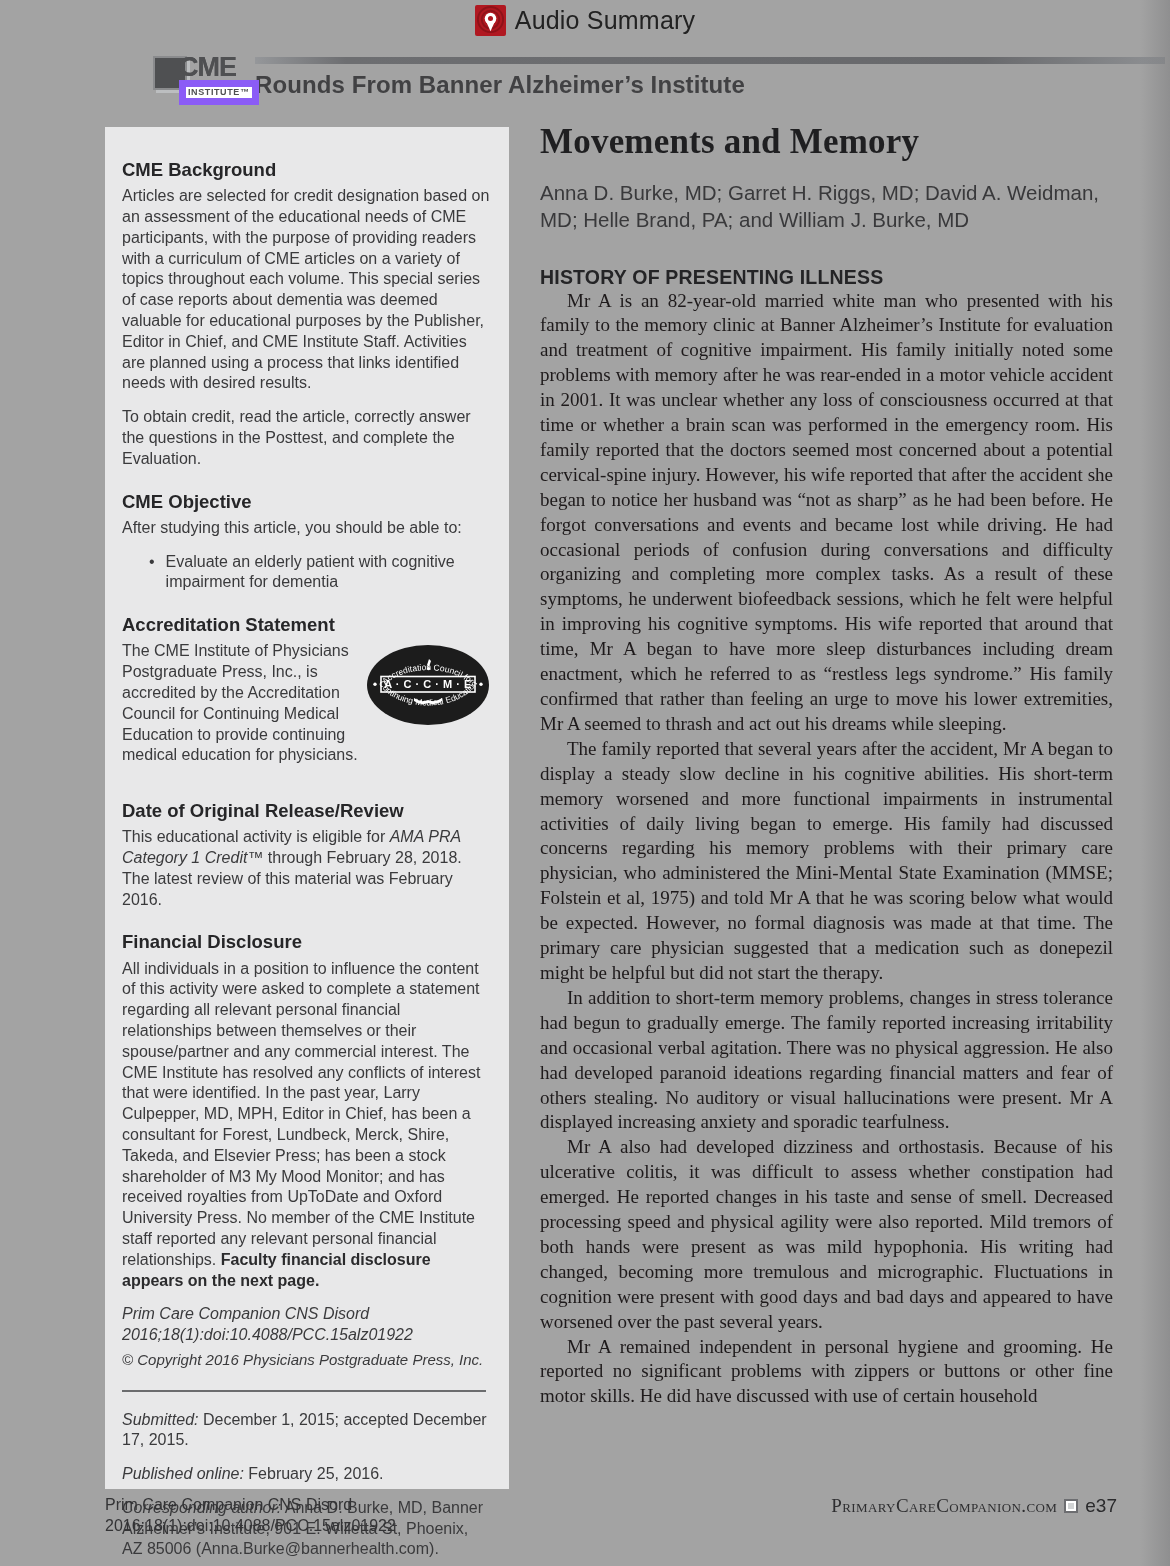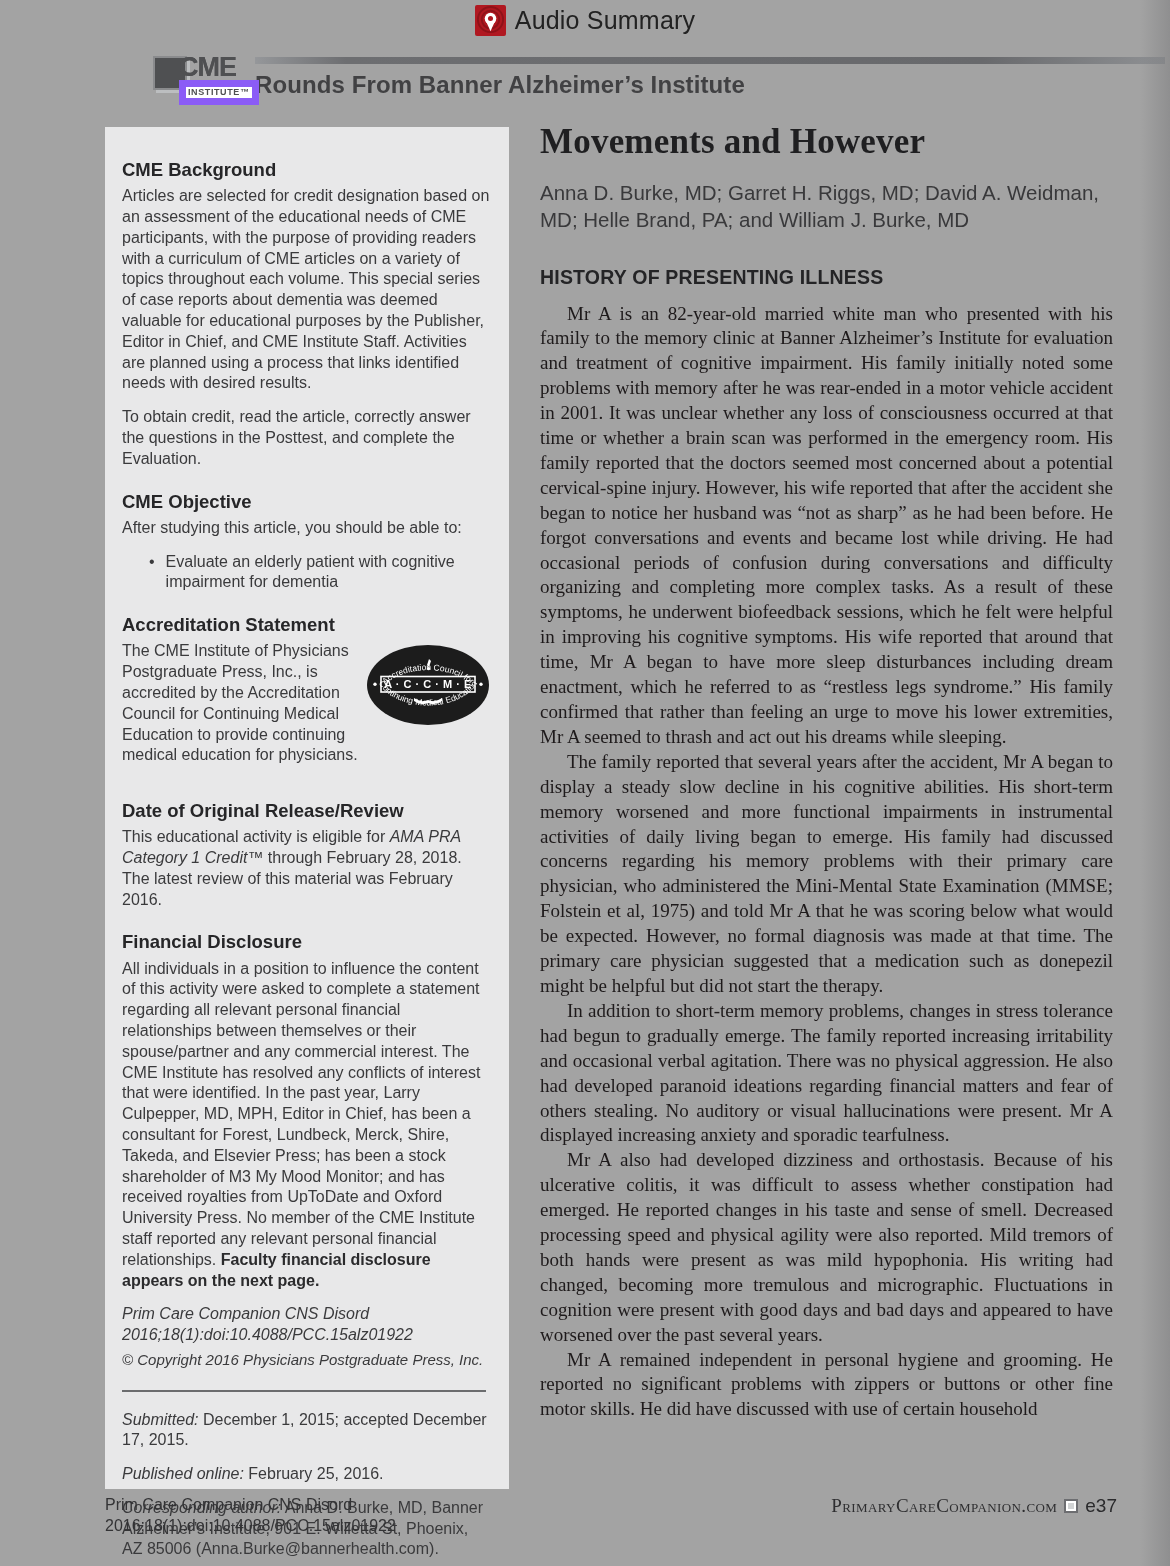--- a/index.html
+++ b/index.html
@@ -74,21 +74,21 @@
   
   .article {
     position:absolute; left:540px; top:122px; width:573px;
   }
   .article-title {
     font-family:"Liberation Serif", serif; font-size:35px; font-weight:bold;
     color:#1f1f21; letter-spacing:0.2px; margin-bottom:17px;
   }
   .article-authors { font-size:20.5px; color:#39393b; line-height:1.33; margin-bottom:32px; }
   .section-heading {
-    font-size:19.5px; font-weight:bold; color:#242426; letter-spacing:0.2px; margin-bottom:13px;
+    font-size:19.5px; font-weight:bold; color:#242426; letter-spacing:0.2px; 
   }
   .article-body {
     font-family:"Liberation Serif", serif; font-size:19px; line-height:24.9px;
     color:#1e1a1b; text-align:justify;
   }
   .article-body p { text-indent:27px; margin:0; }
   
   .footer {
     position:absolute; left:105px; top:1494px; width:1012px;
     display:flex; justify-content:space-between; align-items:flex-start;
@@ -183,21 +183,21 @@
     <p class="copyright">© Copyright 2016 Physicians Postgraduate Press, Inc.</p>
 
     <hr class="sidebar-rule">
 
     <p class="date-line"><em>Submitted:</em><span> December 1, 2015; accepted December 17, 2015.</span></p>
     <p class="date-line"><em>Published online:</em><span> February 25, 2016.</span></p>
     <p class="date-line"><em>Corresponding author:</em><span> Anna D. Burke, MD, Banner Alzheimer’s Institute, 901 E. Willetta St, Phoenix, AZ 85006 (Anna.Burke@bannerhealth.com).</span></p>
   </div>
 
   <div class="article">
-    <div class="article-title">Movements and However</div>
+    <div class="article-title">Movements and Memory</div>
     <div class="article-authors">Anna D. Burke, MD; Garret H. Riggs, MD; David A. Weidman, MD; Helle Brand, PA; and William J. Burke, MD</div>
     <div class="section-heading">HISTORY OF PRESENTING ILLNESS</div>
     <div class="article-body">
       <p>Mr A is an 82-year-old married white man who presented with his family to the memory clinic at Banner Alzheimer’s Institute for evaluation and treatment of cognitive impairment. His family initially noted some problems with memory after he was rear-ended in a motor vehicle accident in 2001. It was unclear whether any loss of consciousness occurred at that time or whether a brain scan was performed in the emergency room. His family reported that the doctors seemed most concerned about a potential cervical-spine injury. However, his wife reported that after the accident she began to notice her husband was “not as sharp” as he had been before. He forgot conversations and events and became lost while driving. He had occasional periods of confusion during conversations and difficulty organizing and completing more complex tasks. As a result of these symptoms, he underwent biofeedback sessions, which he felt were helpful in improving his cognitive symptoms. His wife reported that around that time, Mr A began to have more sleep disturbances including dream enactment, which he referred to as “restless legs syndrome.” His family confirmed that rather than feeling an urge to move his lower extremities, Mr A seemed to thrash and act out his dreams while sleeping.</p>
       <p>The family reported that several years after the accident, Mr A began to display a steady slow decline in his cognitive abilities. His short-term memory worsened and more functional impairments in instrumental activities of daily living began to emerge. His family had discussed concerns regarding his memory problems with their primary care physician, who administered the Mini-Mental State Examination (MMSE; Folstein et al, 1975) and told Mr A that he was scoring below what would be expected. However, no formal diagnosis was made at that time. The primary care physician suggested that a medication such as donepezil might be helpful but did not start the therapy.</p>
       <p>In addition to short-term memory problems, changes in stress tolerance had begun to gradually emerge. The family reported increasing irritability and occasional verbal agitation. There was no physical aggression. He also had developed paranoid ideations regarding financial matters and fear of others stealing. No auditory or visual hallucinations were present. Mr A displayed increasing anxiety and sporadic tearfulness.</p>
       <p>Mr A also had developed dizziness and orthostasis. Because of his ulcerative colitis, it was difficult to assess whether constipation had emerged. He reported changes in his taste and sense of smell. Decreased processing speed and physical agility were also reported. Mild tremors of both hands were present as was mild hypophonia. His writing had changed, becoming more tremulous and micrographic. Fluctuations in cognition were present with good days and bad days and appeared to have worsened over the past several years.</p>
       <p>Mr A remained independent in personal hygiene and grooming. He reported no significant problems with zippers or buttons or other fine motor skills. He did have discussed with use of certain household</p>
     </div>
   </div>

